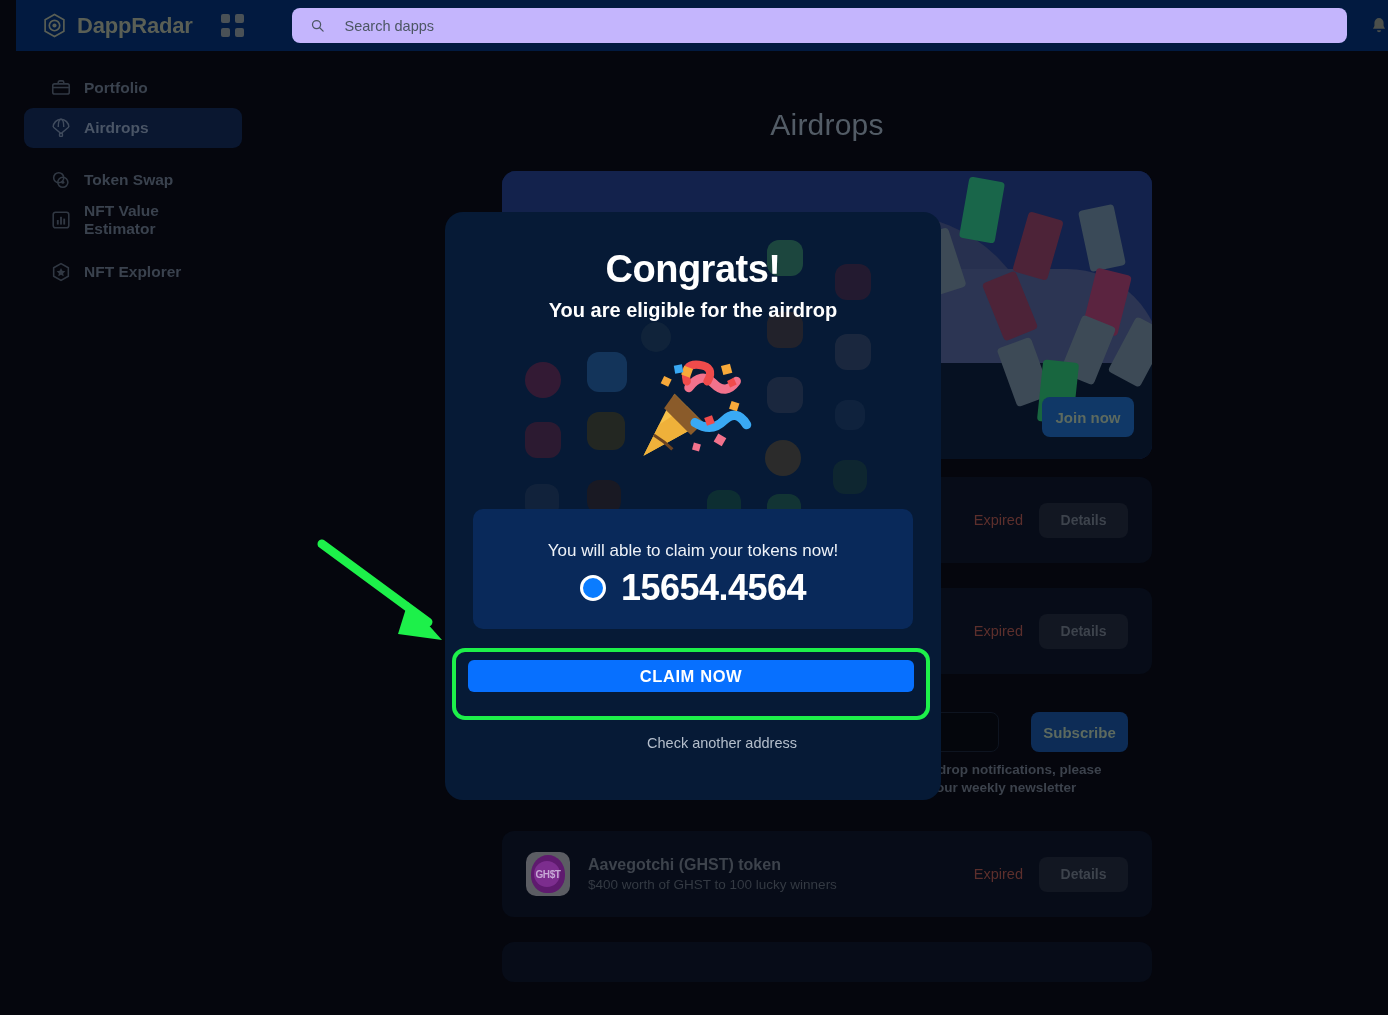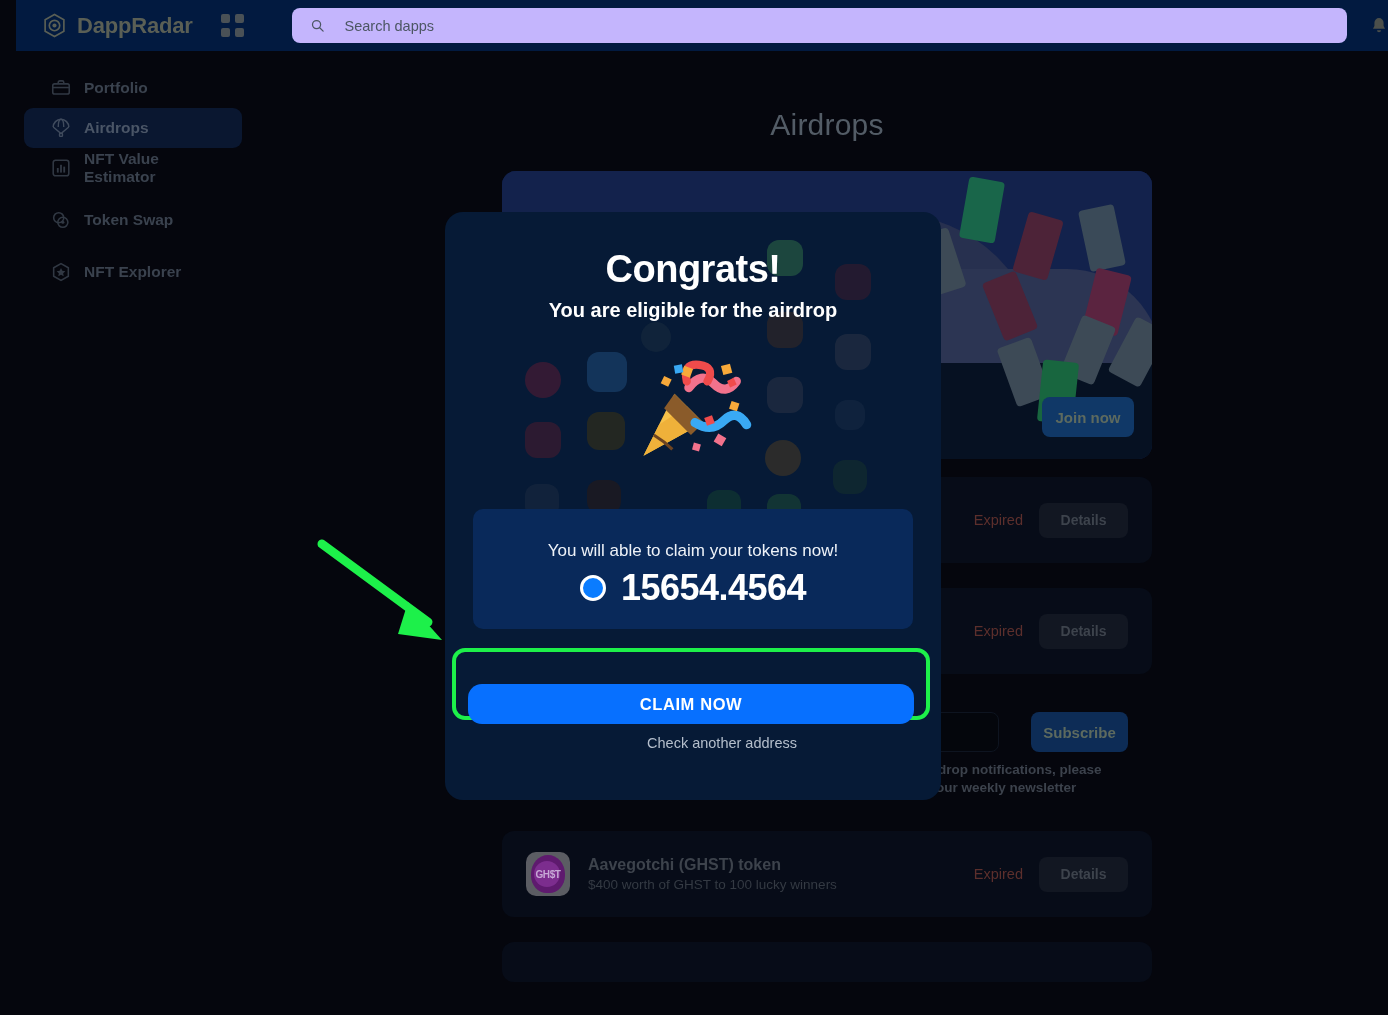--- a/index.html
+++ b/index.html
@@ -138,24 +138,24 @@
     color: #ffffff; font-size: 36px; font-weight: 700; letter-spacing: -.5px;
   }
   .coin { width: 26px; height: 26px; border-radius: 50%; background: #0a7cff;
     border: 3px solid #ffffff; flex: none; }
 
   .claim-ring {
     position: absolute; left: 452px; top: 648px; width: 478px; height: 72px;
     border: 4px solid #1df04a; border-radius: 13px;
   }
   .claim-btn {
-    position: absolute; left: 468px; top: 660px; width: 446px; height: 40px;
-    background: #0770ff; border-radius: 14px; color: #ffffff; font-weight: 700;
+    position: absolute; left: 468px; top: 660px; width: 446px; height: 32px;
+    background: #0770ff; border-radius: 6px; color: #ffffff; font-weight: 700;
     font-size: 16.5px; letter-spacing: .6px;
-    display: flex; align-items: center; justify-content: center; margin-top: 24px;
+    display: flex; align-items: center; justify-content: center;
   }
   .check-addr {
     position: absolute; left: 0; right: 0; top: 735px; text-align: center;
     color: #b5bfcc; font-size: 14.5px;
   }
 
   
   .arrow { position: absolute; left: 310px; top: 530px; width: 170px; height: 120px; }
 </style>
 </head>
@@ -208,37 +208,37 @@
 
       <div class="nav-item active">
         <svg class="nav-ico" viewBox="0 0 24 24">
           <path d="M3.5 11a8.5 8.5 0 0 1 17 0" fill="none" stroke="#4a5566" stroke-width="1.7"></path>
           <path d="M3.5 11 12 18l8.5-7M9 11c0-5 1.3-8.5 3-8.5s3 3.5 3 8.5" fill="none" stroke="#4a5566" stroke-width="1.5"></path>
           <rect x="10.4" y="17.8" width="3.2" height="3.4" rx="0.7" fill="none" stroke="#4a5566" stroke-width="1.5"></rect>
         </svg>
         <span>Airdrops</span>
       </div>
 
+      <div class="nav-item spaced">
+        <svg class="nav-ico" viewBox="0 0 24 24">
+          <circle cx="9.5" cy="9.5" r="5.5" fill="none" stroke="#39414d" stroke-width="1.7"></circle>
+          <circle cx="14" cy="14.5" r="5.5" fill="none" stroke="#39414d" stroke-width="1.7"></circle>
+          <circle cx="14" cy="14.5" r="1.7" fill="#39414d"></circle>
+        </svg>
+        <span>Token Swap</span>
+      </div>
+
       <div class="nav-item">
         <svg class="nav-ico" viewBox="0 0 24 24">
           <rect x="3.5" y="3.5" width="17" height="17" rx="2.5" fill="none" stroke="#39414d" stroke-width="1.7"></rect>
           <rect x="7.5" y="12" width="2" height="5" fill="#39414d"></rect>
           <rect x="11" y="8.5" width="2" height="8.5" fill="#39414d"></rect>
           <rect x="14.5" y="10.5" width="2" height="6.5" fill="#39414d"></rect>
         </svg>
         <span>NFT Value Estimator</span>
-      </div>
-
-      <div class="nav-item spaced">
-        <svg class="nav-ico" viewBox="0 0 24 24">
-          <circle cx="9.5" cy="9.5" r="5.5" fill="none" stroke="#39414d" stroke-width="1.7"></circle>
-          <circle cx="14" cy="14.5" r="5.5" fill="none" stroke="#39414d" stroke-width="1.7"></circle>
-          <circle cx="14" cy="14.5" r="1.7" fill="#39414d"></circle>
-        </svg>
-        <span>Token Swap</span>
       </div>
 
       <div class="nav-item spaced">
         <svg class="nav-ico" viewBox="0 0 24 24">
           <path d="M12 2.8 20 7.4v9.2L12 21.2 4 16.6V7.4z" fill="none" stroke="#39414d" stroke-width="1.7"></path>
           <path d="m12 7.6 1.45 3.05 3.3.45-2.4 2.3.58 3.3L12 15.1l-2.93 1.6.58-3.3-2.4-2.3 3.3-.45z" fill="#39414d"></path>
         </svg>
         <span>NFT Explorer</span>
       </div>
     </nav>

